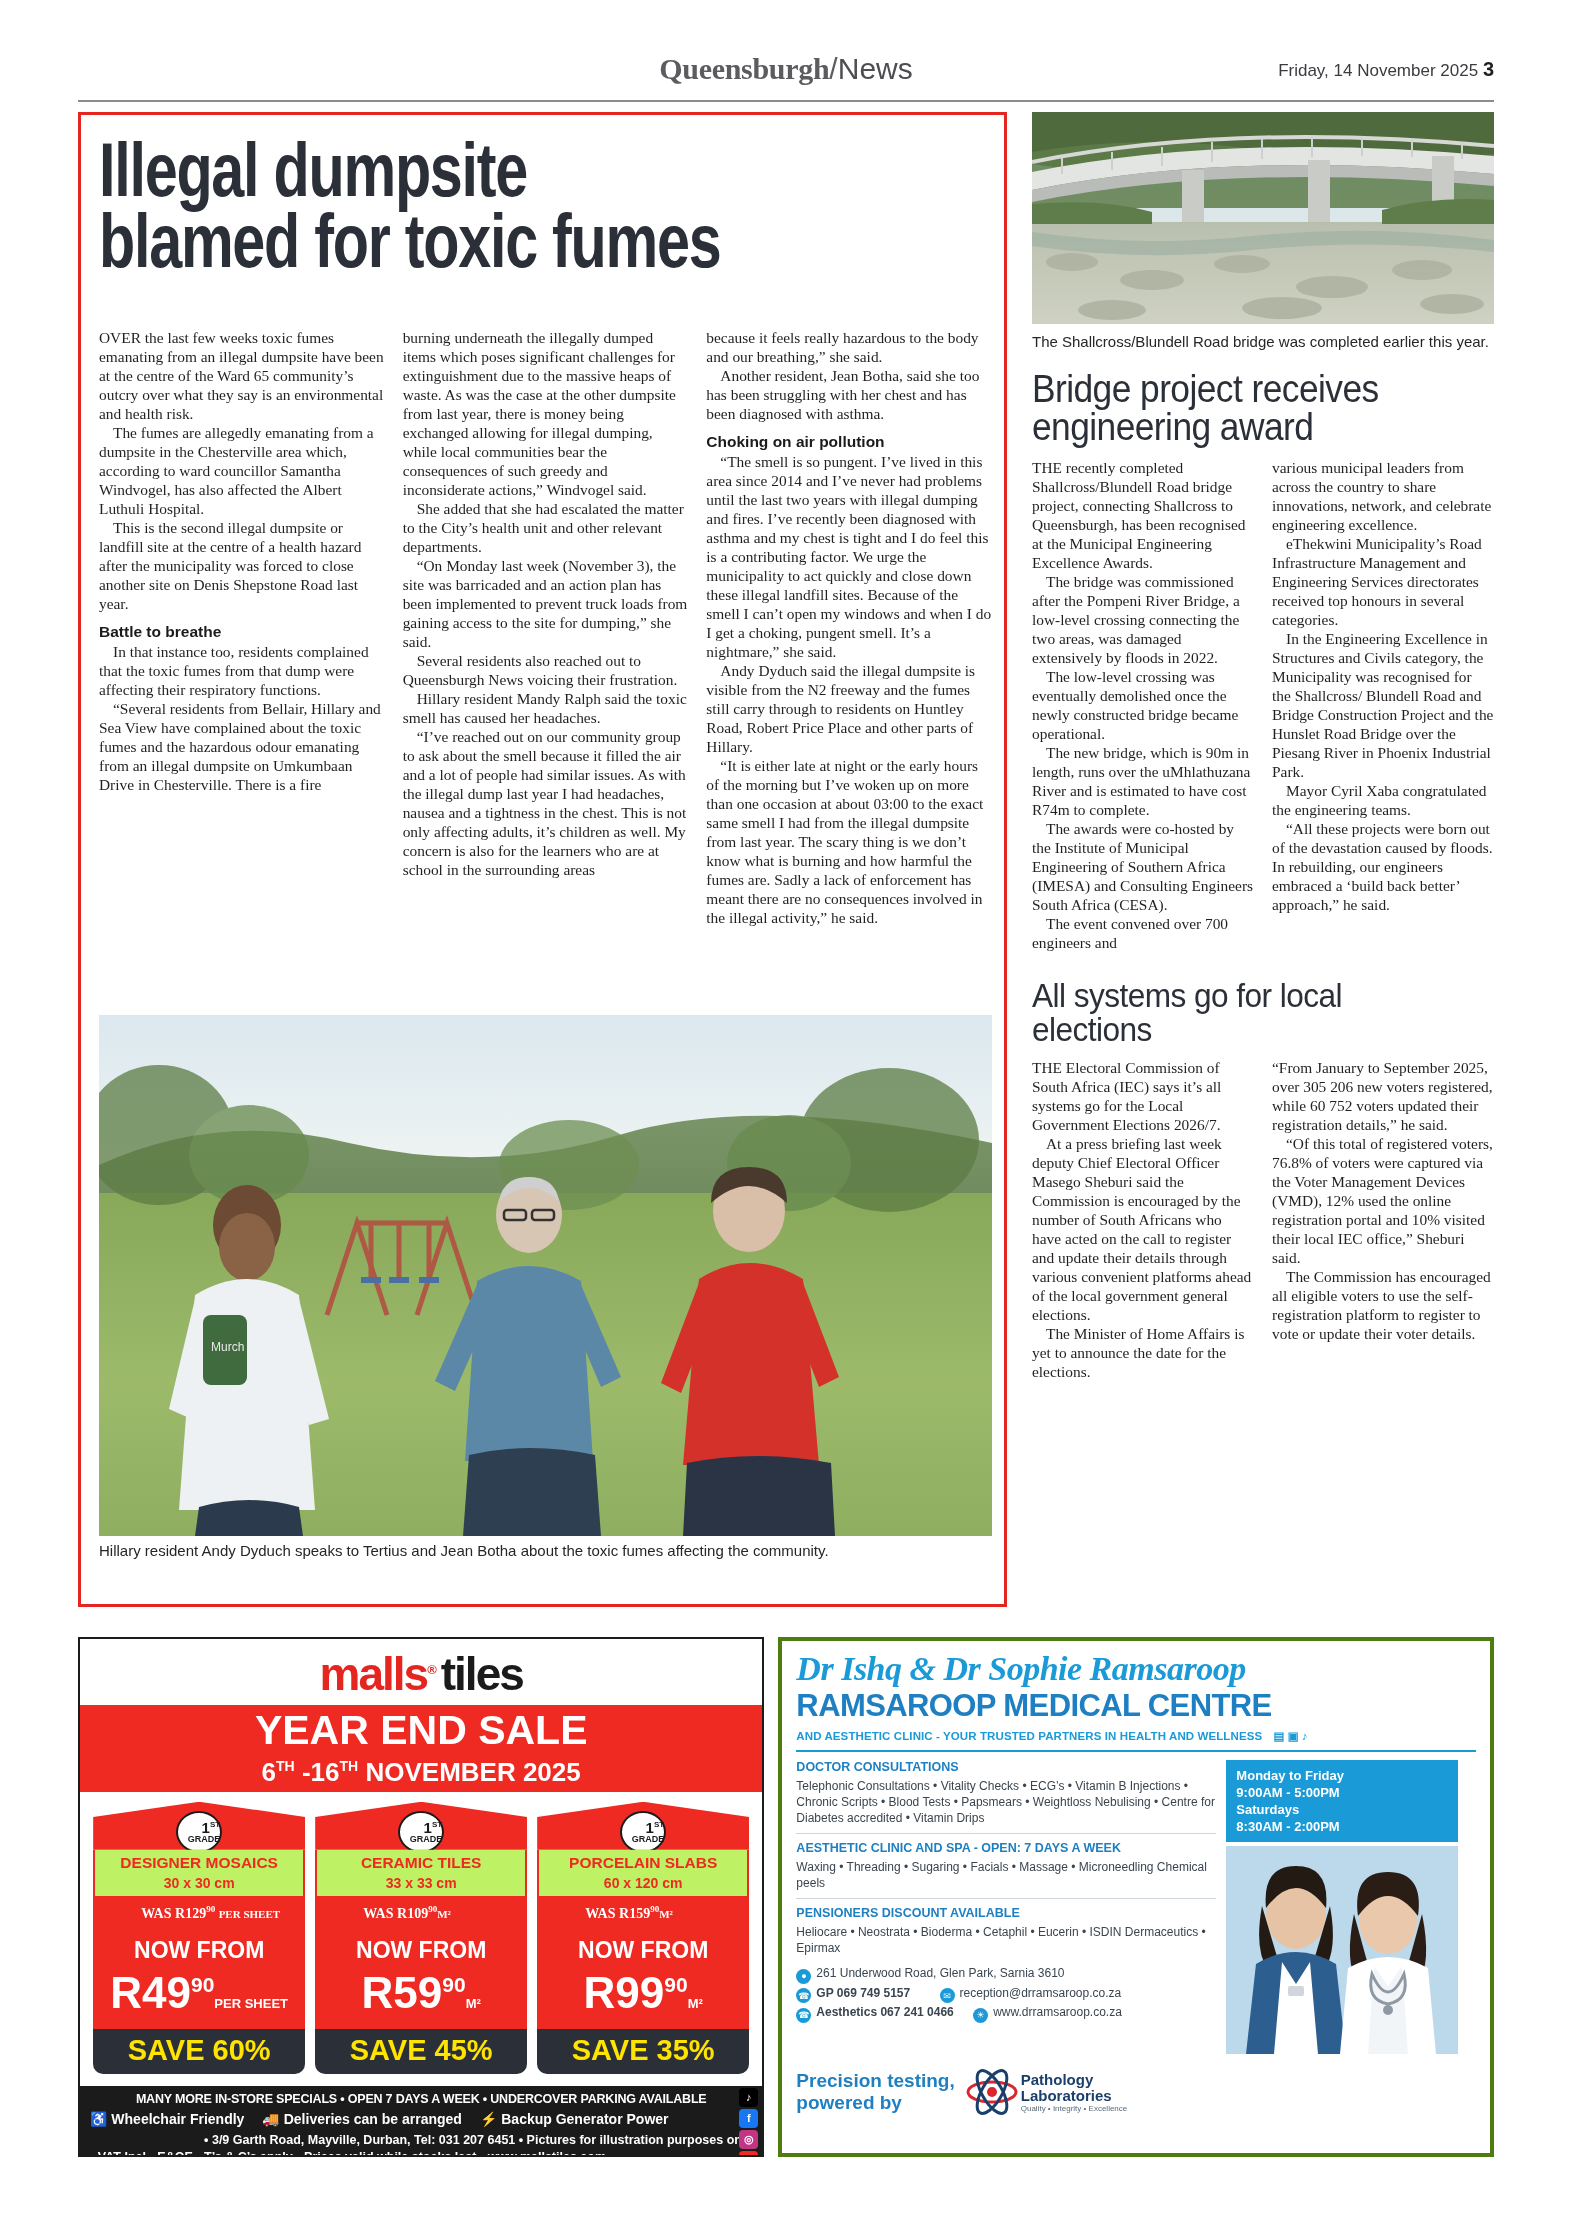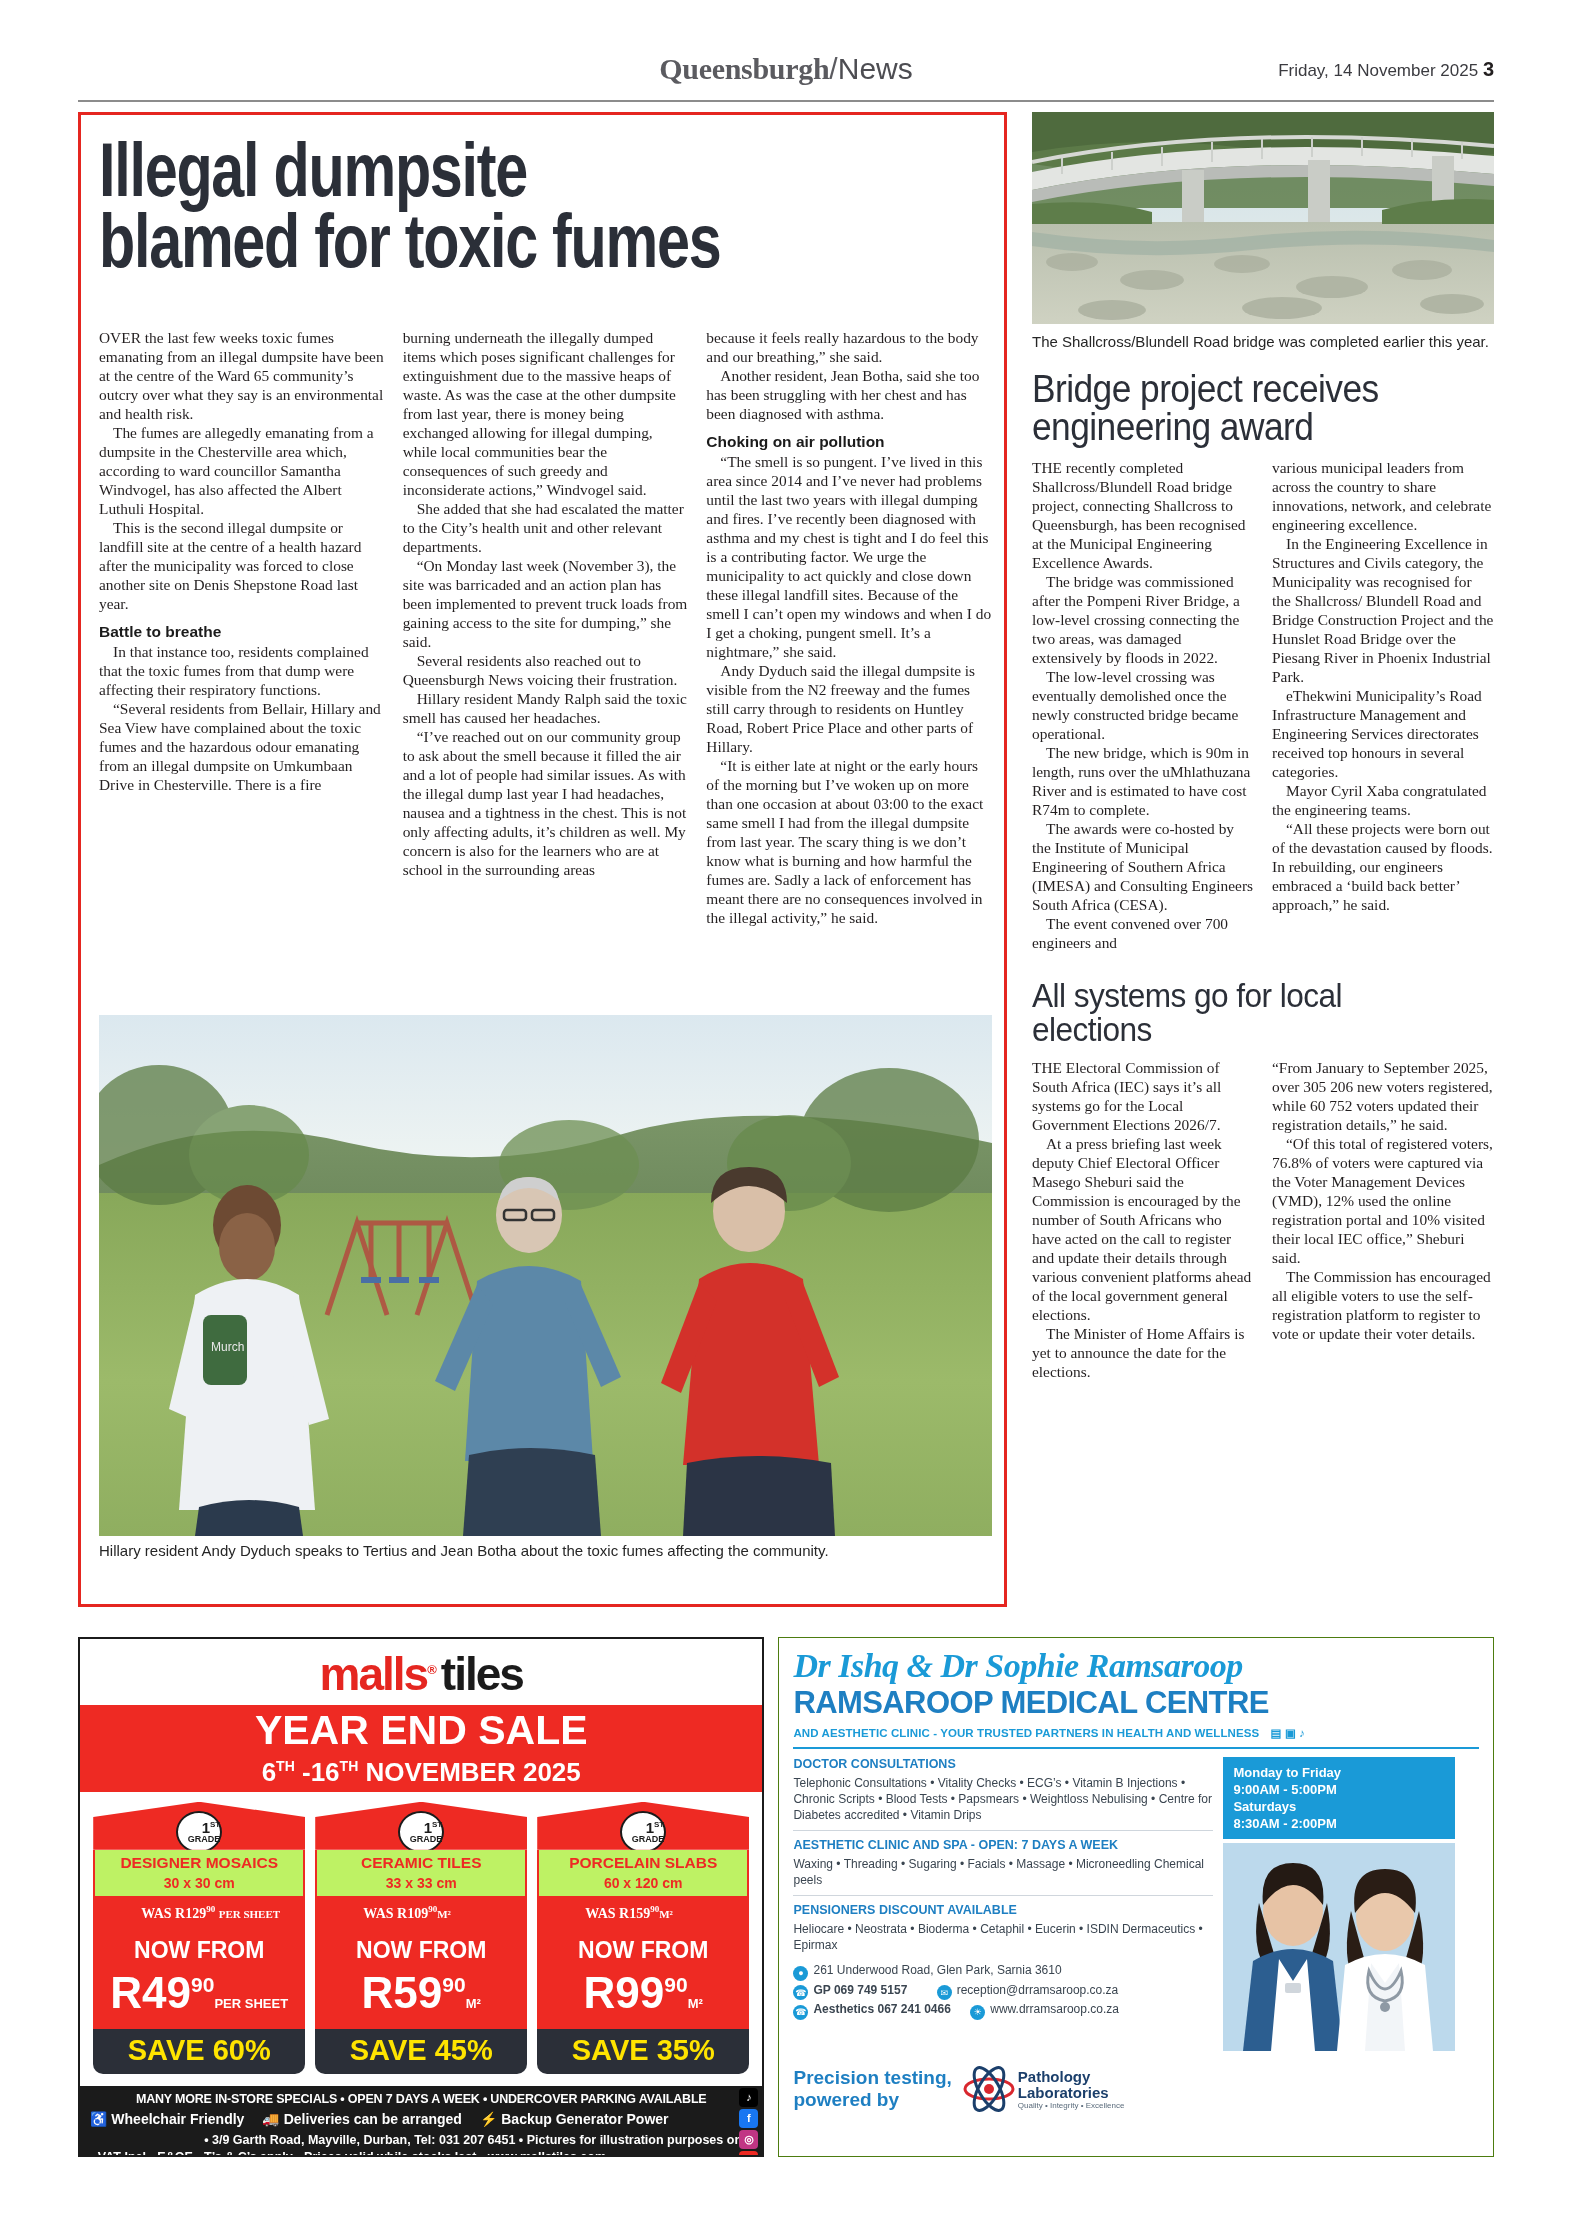--- a/index.html
+++ b/index.html
@@ -103,21 +103,21 @@
   .sect-head span{display:block;}
   .sect-head.one-line { font-size:34px; }
   .two-col {
     display:flex; gap:18px;
   }
   .two-col .c { width: 222px; }
 
   
   .ads { position:absolute; left:78px; top:1637px; width:1416px; height:520px; display:flex; gap:14px;}
   .ad-tiles { width: 706px; border:2px solid #1b1b1b; background:#fff; position:relative; overflow:hidden;}
-  .ad-med { width: 736px; border:1px solid #4d7c0f; background:#fff; position:relative; overflow:hidden;}
+  .ad-med { width: 736px; border:4px solid #4d7c0f; background:#fff; position:relative; overflow:hidden;}
 
   
   .mt-logo { text-align:center; padding:8px 0 4px; }
   .mt-logo .m1 { font-weight:700; font-size:46px; color:#e52620; letter-spacing:-2px;
                  font-family:"Liberation Sans", sans-serif; }
   .mt-logo .m1 sup { font-size:13px; vertical-align: super; }
   .mt-logo .m2 { font-weight:700; font-size:46px; color:#1b1b1b; letter-spacing:-2px;
                  font-family:"Liberation Sans", sans-serif; margin-left:6px;}
   .mt-band { background:#ee2a23; color:#fff; text-align:center; padding:3px 0 6px;}
   .mt-band .l1 { font-weight:700; font-size:41px; letter-spacing:0px; line-height:44px;
@@ -401,22 +401,22 @@
           <p>The bridge was commissioned after the Pompeni River Bridge, a low-level crossing connecting the two areas, was damaged extensively by floods in 2022.</p>
           <p>The low-level crossing was eventually demolished once the newly constructed bridge became operational.</p>
           <p>The new bridge, which is 90m in length, runs over the uMhlathuzana River and is estimated to have cost R74m to complete.</p>
           <p>The awards were co-hosted by the Institute of Municipal Engineering of Southern Africa (IMESA) and Consulting Engineers South Africa (CESA).</p>
           <p>The event convened over 700 engineers and</p>
         </div>
       </div>
       <div class="c">
         <div class="bodytext">
           <p class="first">various municipal leaders from across the country to share innovations, network, and celebrate engineering excellence.</p>
+          <p>eThekwini Municipality’s Road Infrastructure Management and Engineering Services directorates received top honours in several categories.</p>
           <p>In the Engineering Excellence in Structures and Civils category, the Municipality was recognised for the Shallcross/ Blundell Road and Bridge Construction Project and the Hunslet Road Bridge over the Piesang River in Phoenix Industrial Park.</p>
-          <p>eThekwini Municipality’s Road Infrastructure Management and Engineering Services directorates received top honours in several categories.</p>
           <p>Mayor Cyril Xaba congratulated the engineering teams.</p>
           <p>“All these projects were born out of the devastation caused by floods. In rebuilding, our engineers embraced a ‘build back better’ approach,” he said.</p>
         </div>
       </div>
     </div>
 
     <div class="sect-head one-line" style="margin-top:26px;">
       <span>All systems go for local elections</span>
     </div>
 

